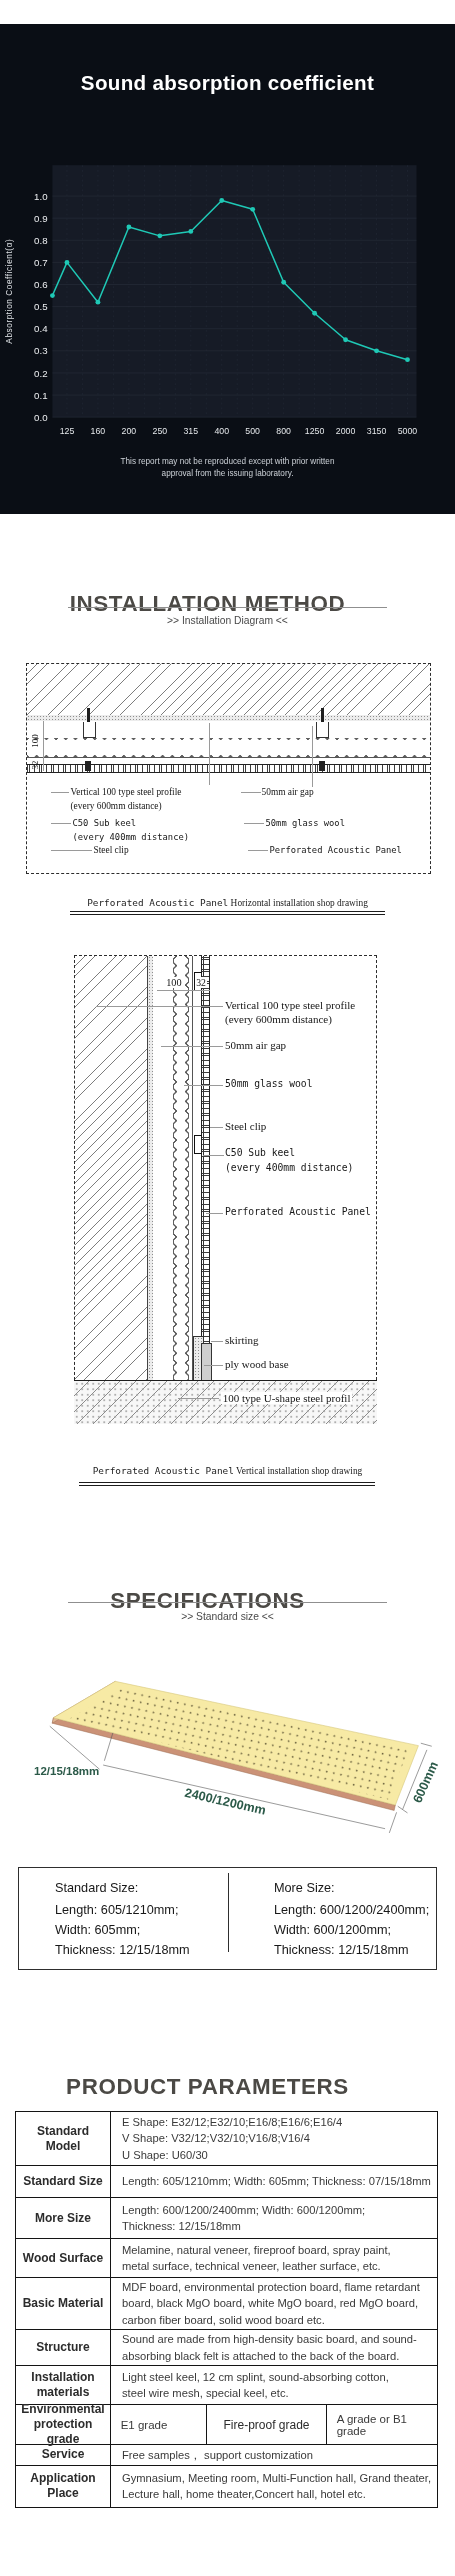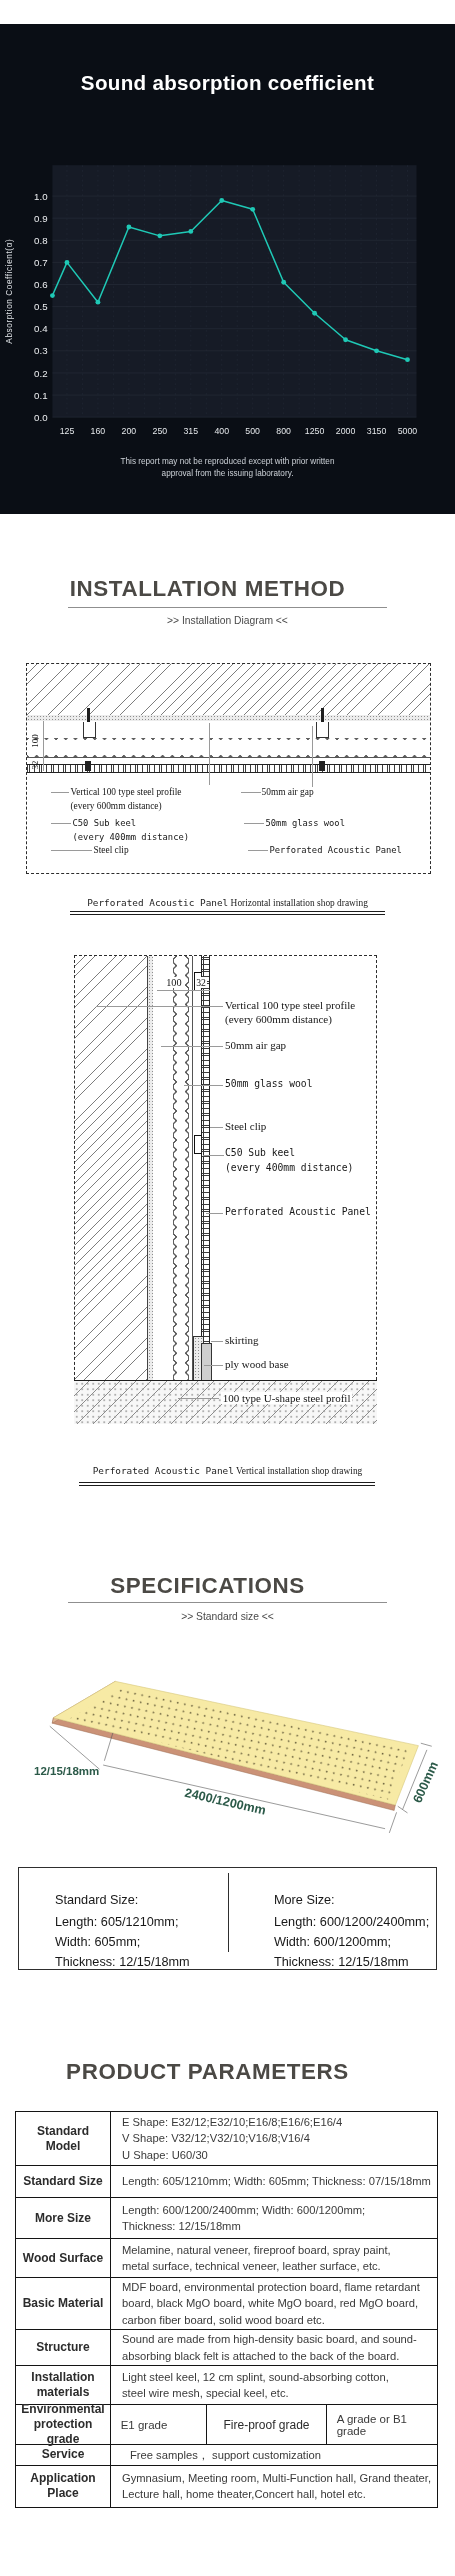--- a/index.html
+++ b/index.html
@@ -7,21 +7,21 @@
         font-family:"Liberation Sans",sans-serif;}
   
   .hero{position:absolute;left:0;top:24px;width:455px;height:490px;background:#0a0e15;}
   .hero-title{position:absolute;left:0;top:47px;width:455px;text-align:center;
       color:#ffffff;font-size:20.6px;font-weight:bold;letter-spacing:0.3px;}
   .chart-wrap{position:absolute;left:0;top:103px;width:455px;height:315px;}
   .disclaimer{position:absolute;left:0;top:432px;width:455px;text-align:center;
       color:#ccd1d7;font-size:8.2px;line-height:12px;}
   
   .sec-title{position:absolute;width:415px;text-align:center;color:#4b4945;
-      font-size:22.4px;font-weight:800;letter-spacing:0.6px;}
+      font-size:22.4px;font-weight:800;letter-spacing:0.6px;margin-top:15px;}
   .sec-underline{position:absolute;left:68px;width:319px;height:1.2px;background:#8f8f8f;}
   .sec-sub{position:absolute;width:455px;text-align:center;color:#4a4a4a;font-size:10.3px;}
   
   .hatch-wall{background:repeating-linear-gradient(135deg,#ffffff 0 6.7px,#7d7d7d 6.7px 7.3px);}
   .speckle{background-color:#ececec;background-image:radial-gradient(#8f8f8f 0.6px,transparent 0.8px);background-size:3px 3px;}
   .woolH{background-image:radial-gradient(ellipse 6.7px 9px at 50% 50%,#ffffff 0 7.3px,#5f5f5f 7.3px 8.5px,rgba(0,0,0,0) 8.5px);background-size:9.7px 19.4px;background-repeat:repeat;}
   .woolV{background-image:radial-gradient(ellipse 9.7px 6.7px at 50% 50%,#ffffff 0 7.3px,#5f5f5f 7.3px 8.5px,rgba(0,0,0,0) 8.5px);background-size:22px 9.7px;background-repeat:repeat;}
   .panelH{background:repeating-linear-gradient(90deg,#3d3d3d 0 0.6px,transparent 0.6px 2.4px);border-top:0.9px solid #222;border-bottom:0.9px solid #222;}
   .panelV{background:repeating-linear-gradient(0deg,#3d3d3d 0 0.6px,transparent 0.6px 2.4px);border-left:0.9px solid #222;border-right:0.9px solid #222;}
   .floor{background-color:#f7f7f7;
@@ -32,21 +32,21 @@
   .serif{font-family:"Liberation Serif",serif;}
   .mono{font-family:"DejaVu Sans Mono",monospace;}
   .leader{position:absolute;background:#9a9a9a;}
   .dashbox{border:1.2px dashed #2c2c2c;}
   .caption{position:absolute;width:455px;text-align:center;color:#1c1c1c;font-size:9.4px;}
   .dblrule{position:absolute;height:0.9px;background:#1c1c1c;}
   .clipglyph{position:absolute;width:7.3px;height:17px;border:1.2px solid #111;border-right:none;}
   .bolt{position:absolute;width:3px;background:#1d1d1d;}
   
   .size-box{position:absolute;left:18px;top:1867px;width:417px;height:101px;border:1.2px solid #2e2e2e;}
-  .size-col{position:absolute;top:12px;height:100%;color:#181818;font-size:12.7px;}
+  .size-col{position:absolute;top:0;height:100%;color:#181818;font-size:12.7px;}
   .size-col div{position:absolute;white-space:nowrap;}
   .size-div{position:absolute;left:209px;top:4.9px;width:1.2px;height:79px;background:#2e2e2e;}
   
   .ptable{position:absolute;left:15px;top:2111px;width:423px;border:1.2px solid #141414;box-sizing:border-box;}
   .trow{display:flex;border-bottom:1.2px solid #141414;box-sizing:border-box;}
   .trow:last-child{border-bottom:none;}
   .tlabel{width:95px;flex:none;border-right:1.2px solid #141414;display:flex;align-items:center;justify-content:center;
       text-align:center;font-weight:bold;font-size:12px;color:#2c2c2c;white-space:pre-line;line-height:15px;box-sizing:border-box;padding:1.2px 3.6px;}
   .tcontent{flex:1;display:flex;flex-direction:column;justify-content:center;padding:2.4px 0 2.4px 11px;
       font-size:11.2px;color:#3a3a3a;line-height:16.4px;box-sizing:border-box;}
@@ -344,21 +344,21 @@
       </div>
       <div class="trow" style="height: 40px;">
         <div class="tlabel">Environmental
 protection grade</div>
         <div class="tcells">
           <div class="tcell" style="width: 95px; flex-shrink: 0;">E1 grade</div>
           <div class="tcell mid" style="width: 121px; flex-shrink: 0;">Fire-proof grade</div>
           <div class="tcell" style="flex: 1 0 0%;">A grade or B1 grade</div>
         </div>
       </div>
-      <div class="trow" style="height: 20.6px; gap: 8px;">
+      <div class="trow" style="height: 20.6px;">
         <div class="tlabel">Service</div>
         <div class="tcontent">
           <div>Free samples， support customization</div>
         </div>
       </div>
       <div class="trow" style="height: 41px;">
         <div class="tlabel">Application
 Place</div>
         <div class="tcontent">
           <div>Gymnasium, Meeting room, Multi-Function hall, Grand theater,</div>

